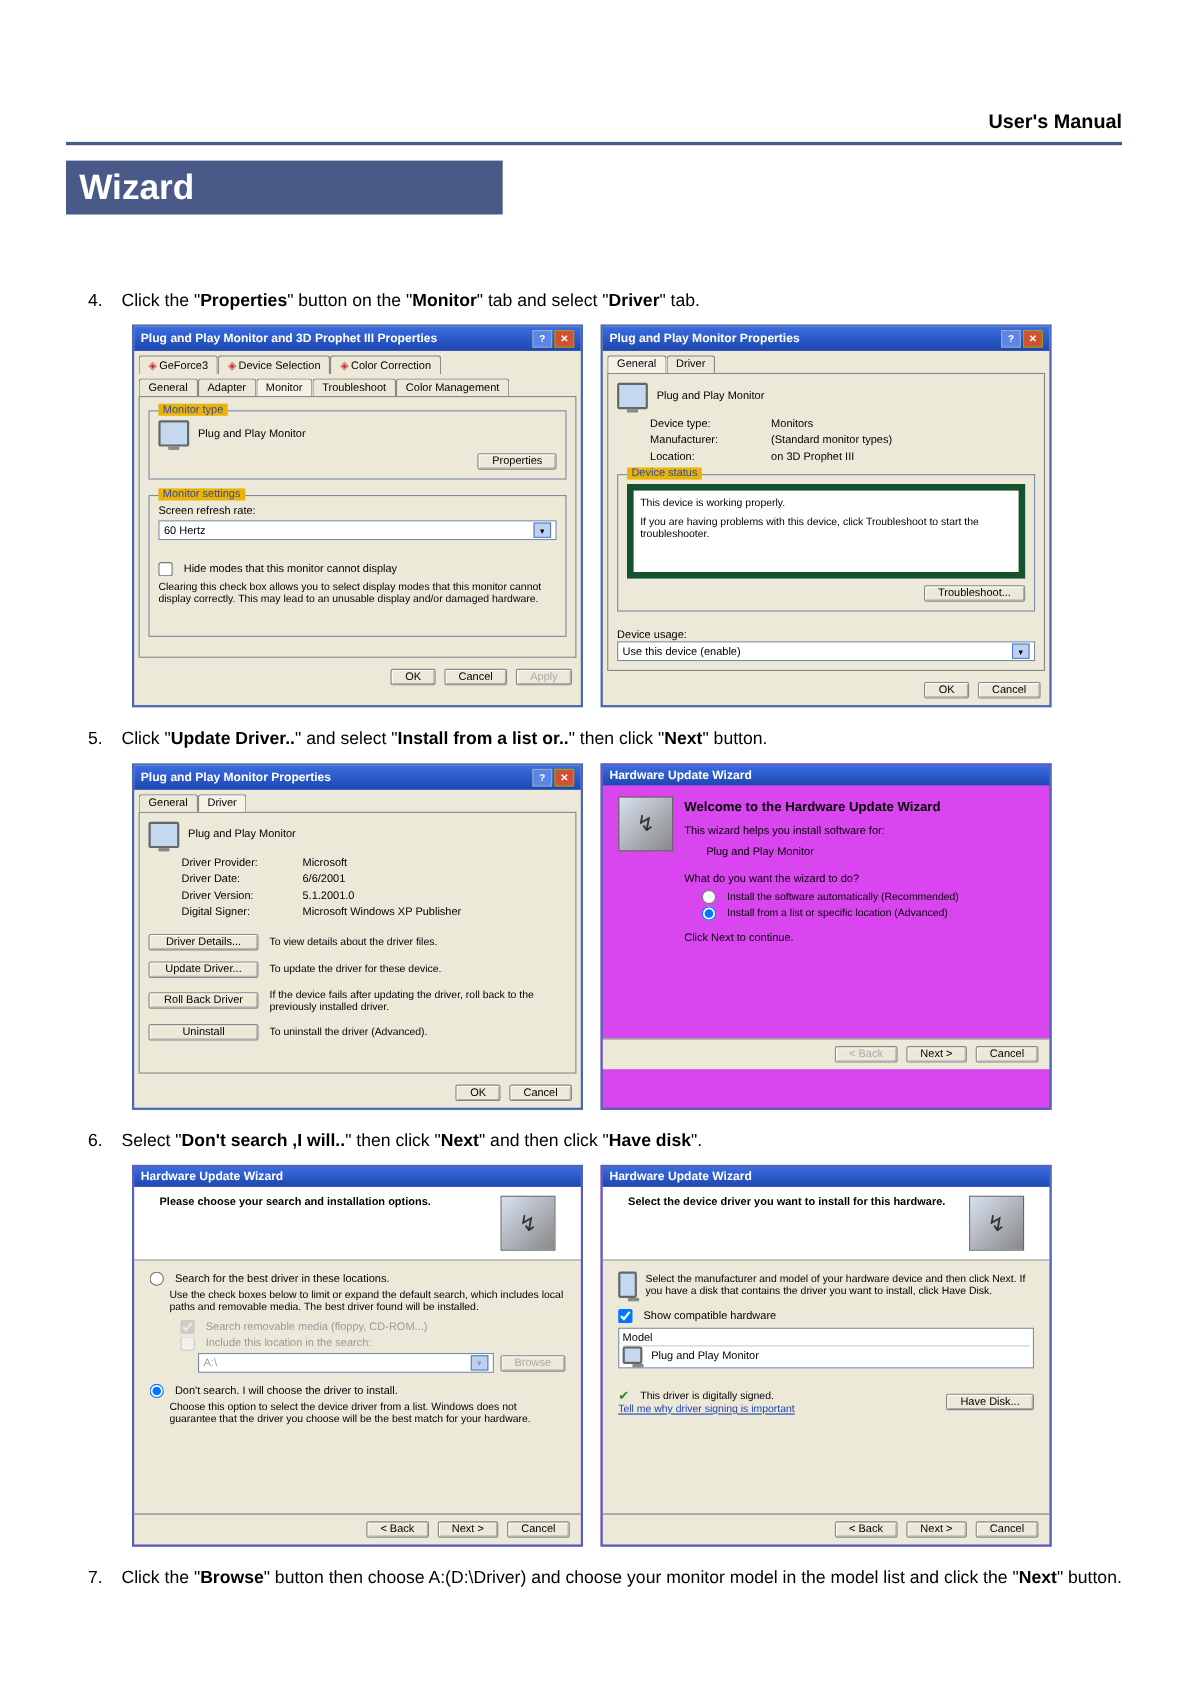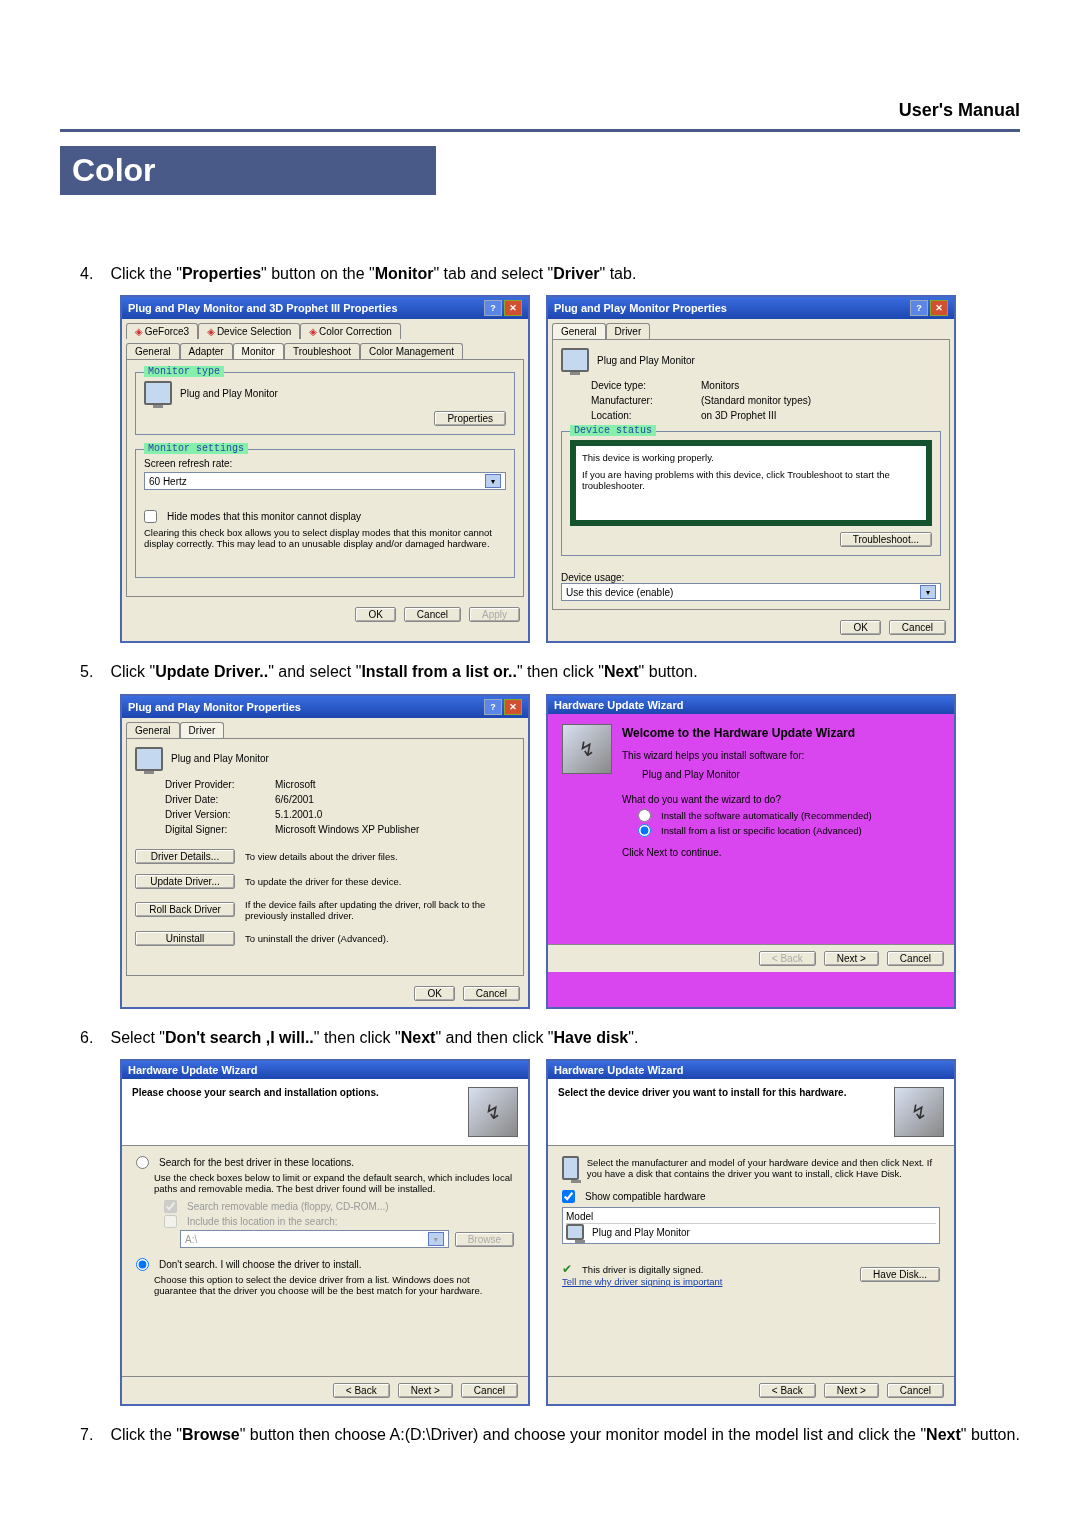--- a/index.html
+++ b/index.html
@@ -97,25 +97,24 @@
   }
   .groupbox {
     border: 1px solid #7a8aa8;
     padding: 8px;
     margin: 4px 0 10px 0;
     position: relative;
   }
   .groupbox .legend {
     position:absolute;
     top:-7px; left:8px;
-    background:#86efac;
+    background:#eab308;
     color:#2a4aa0;
     padding:0 4px;
     font-size:10px;
-    font-family:Liberation Mono, monospace;
   }
   .btn {
     border: 1px solid #888;
     background:#ece9d8;
     padding: 1px 12px;
     font-size:10px;
     border-radius:2px;
     box-shadow: 1px 1px 0 #fff inset, -1px -1px 0 #aaa inset;
     cursor: pointer;
   }
@@ -199,41 +198,41 @@
   }
   input[type=radio], input[type=checkbox] { margin:0 4px 0 0; }
   .listbox {
     background:#fff; border:1px solid #7a8aa8; padding:3px; min-height:26px; font-size:10px;
   }
   .link { color:#1a3fb0; text-decoration:underline; font-size:9.5px; cursor:pointer; }
   .shield { color:#2a8a2a; font-size:12px; margin-right:4px; }
   .wiz-head {
     background:#fff;
     border-bottom:1px solid #888;
-    padding:8px 10px;
+    padding:8px 23px;
     display:flex;
     justify-content:space-between;
     align-items:flex-start;
     min-height:44px;
   }
   .wiz-head .wizIcon { margin-right:0; }
   .wizard .body.gray { background:#ece9d8; }
   .disabled-text { color:#999; }
   .btn.long { width:100px; text-align:center; }
 </style>
 </head>
 <body>
 
 
 
 <div class="header">
   <span>User's Manual</span>
 </div>
 
-<div class="section-tab">Color</div>
+<div class="section-tab">Wizard</div>
 
 
 <div class="step">
   <span class="num">4.</span>
   <span>Click the "</span><span class="bold">Properties</span><span>" button on the "</span><span class="bold">Monitor</span><span>" tab and select "</span><span class="bold">Driver</span><span>" tab.</span>
 </div>
 
 <div class="shot-row">
 
   <div class="dlg">

